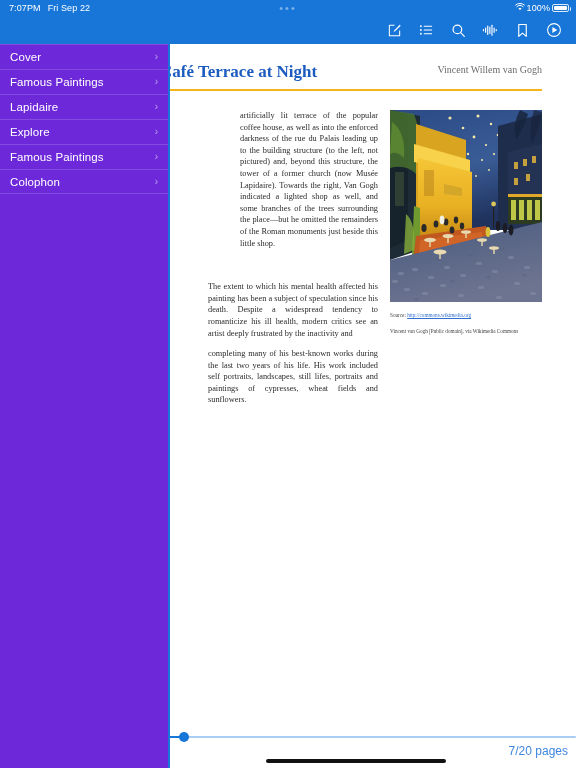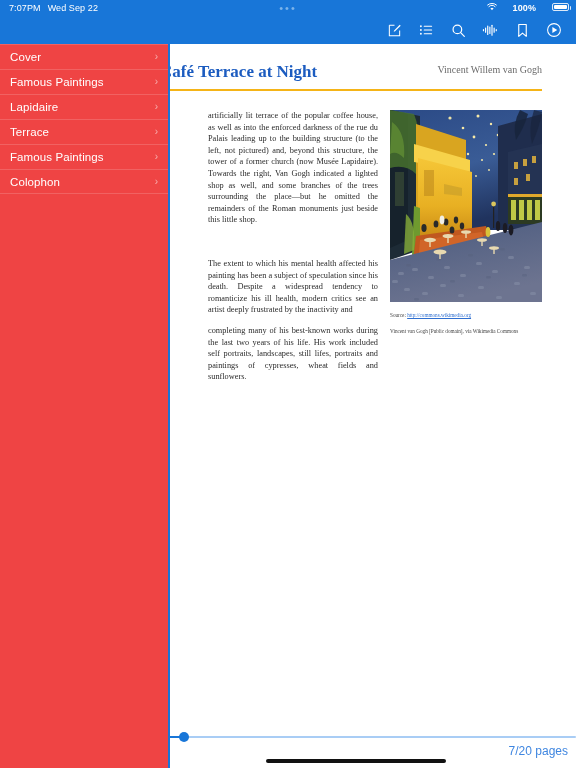--- a/index.html
+++ b/index.html
@@ -14,21 +14,21 @@
   #status-bar{
     position:absolute;left:0;top:0;width:576px;height:16px;
     background:#1876d8;color:#ffffff;
     display:flex;align-items:center;
     font-size:9px;letter-spacing:.1px;
     z-index:40;
   }
   #status-left{position:absolute;left:9px;display:flex;gap:7px;align-items:center;}
   #status-center{position:absolute;left:0;width:576px;text-align:center;
       font-size:11px;letter-spacing:2px;color:#7cb4ea;line-height:16px;}
-  #status-right{position:absolute;right:7px;display:flex;gap:16px;font-weight:bold;}
+  #status-right{position:absolute;right:7px;display:flex;gap:2px;align-items:center;}
   .wifi-glyph{font-size:9px;line-height:1;}
   .battery{
     display:inline-block;width:17px;height:8px;border:1px solid rgba(255,255,255,.85);
     border-radius:2px;position:relative;box-sizing:border-box;
   }
   .battery:after{content:"";position:absolute;right:-3px;top:2px;width:1.5px;height:4px;
     background:rgba(255,255,255,.85);border-radius:0 1px 1px 0;}
   .battery i{position:absolute;left:1px;top:1px;bottom:1px;width:13px;background:#fff;border-radius:1px;display:block;}
 
   
@@ -42,21 +42,21 @@
   }
   .tb-btn{
     width:32px;height:28px;display:flex;align-items:center;justify-content:center;
     color:#ffffff;cursor:pointer;
   }
   .tb-btn svg{display:block;}
 
   
   #sidebar{
     position:absolute;left:0;top:16px;width:168px;height:752px;
-    background:#ef4444;z-index:30;
+    background:#6d28d9;z-index:30;
     display:flex;flex-direction:column;
   }
   #sidebar-header{
     height:28px;display:flex;align-items:center;padding-left:8px;flex:0 0 auto;
     cursor:pointer;
   }
   #back-chevron{
     color:#fff;font-size:14px;line-height:1;margin-right:5px;font-weight:bold;
   }
   #back-label{color:#ffffff;font-size:12.5px;}
@@ -108,21 +108,21 @@
   }
   .col{
     position:absolute;top:0;
     font-family:"Liberation Serif", serif;
     font-size:8.3px;line-height:11.6px;color:#2b2b2b;text-align:justify;
   }
   #col-left{left:-50px;width:78px;}
   #col-mid{left:40px;width:170px;}
   #col-right{left:222px;width:152px;}
   .col p{margin:0 0 9px 0;}
-  .col p.tight{margin-bottom:0;}
+  .col p.tight{margin-bottom:0;margin-left:32px;}
 
   
   #figure{position:relative;width:152px;}
   #painting{
     width:152px;height:192px;display:block;border:0;
   }
   .cap{
     font-family:"Liberation Serif", serif;
     font-size:5.2px;line-height:8px;color:#444;margin-top:9px;
   }
@@ -155,21 +155,21 @@
     position:absolute;left:98px;top:35px;width:180px;height:4px;
     background:#111;border-radius:2px;
   }
 </style>
 </head>
 <body>
 
 <div id="status-bar">
   <div id="status-left">
     <span>7:07PM</span>
-    <span>Wed Sep 22</span>
+    <span>Fri Sep 22</span>
   </div>
   <div id="status-center">•••</div>
   <div id="status-right">
     <span class="wifi-glyph">
       <svg width="10" height="8" viewBox="0 0 10 8">
           <path d="M5 7.2 L3.4 5.3 A2.6 2.6 0 0 1 6.6 5.3 Z" fill="#fff"></path>
           <path d="M1.9 3.6 A4.6 4.6 0 0 1 8.1 3.6" stroke="#fff" stroke-width="1" fill="none" stroke-linecap="round"></path>
           <path d="M0.6 2 A6.6 6.6 0 0 1 9.4 2" stroke="#fff" stroke-width="1" fill="none" stroke-linecap="round"></path>
         </svg>
     </span>
@@ -256,21 +256,21 @@
       <span class="side-label">Famous Paintings</span>
       <span class="side-chev">›</span>
     </div>
 
     <div class="side-item">
       <span class="side-label">Lapidaire</span>
       <span class="side-chev">›</span>
     </div>
 
     <div class="side-item">
-      <span class="side-label">Terrace</span>
+      <span class="side-label">Explore</span>
       <span class="side-chev">›</span>
     </div>
 
     <div class="side-item">
       <span class="side-label">Famous Paintings</span>
       <span class="side-chev">›</span>
     </div>
 
     <div class="side-item">
       <span class="side-label">Colophon</span>

